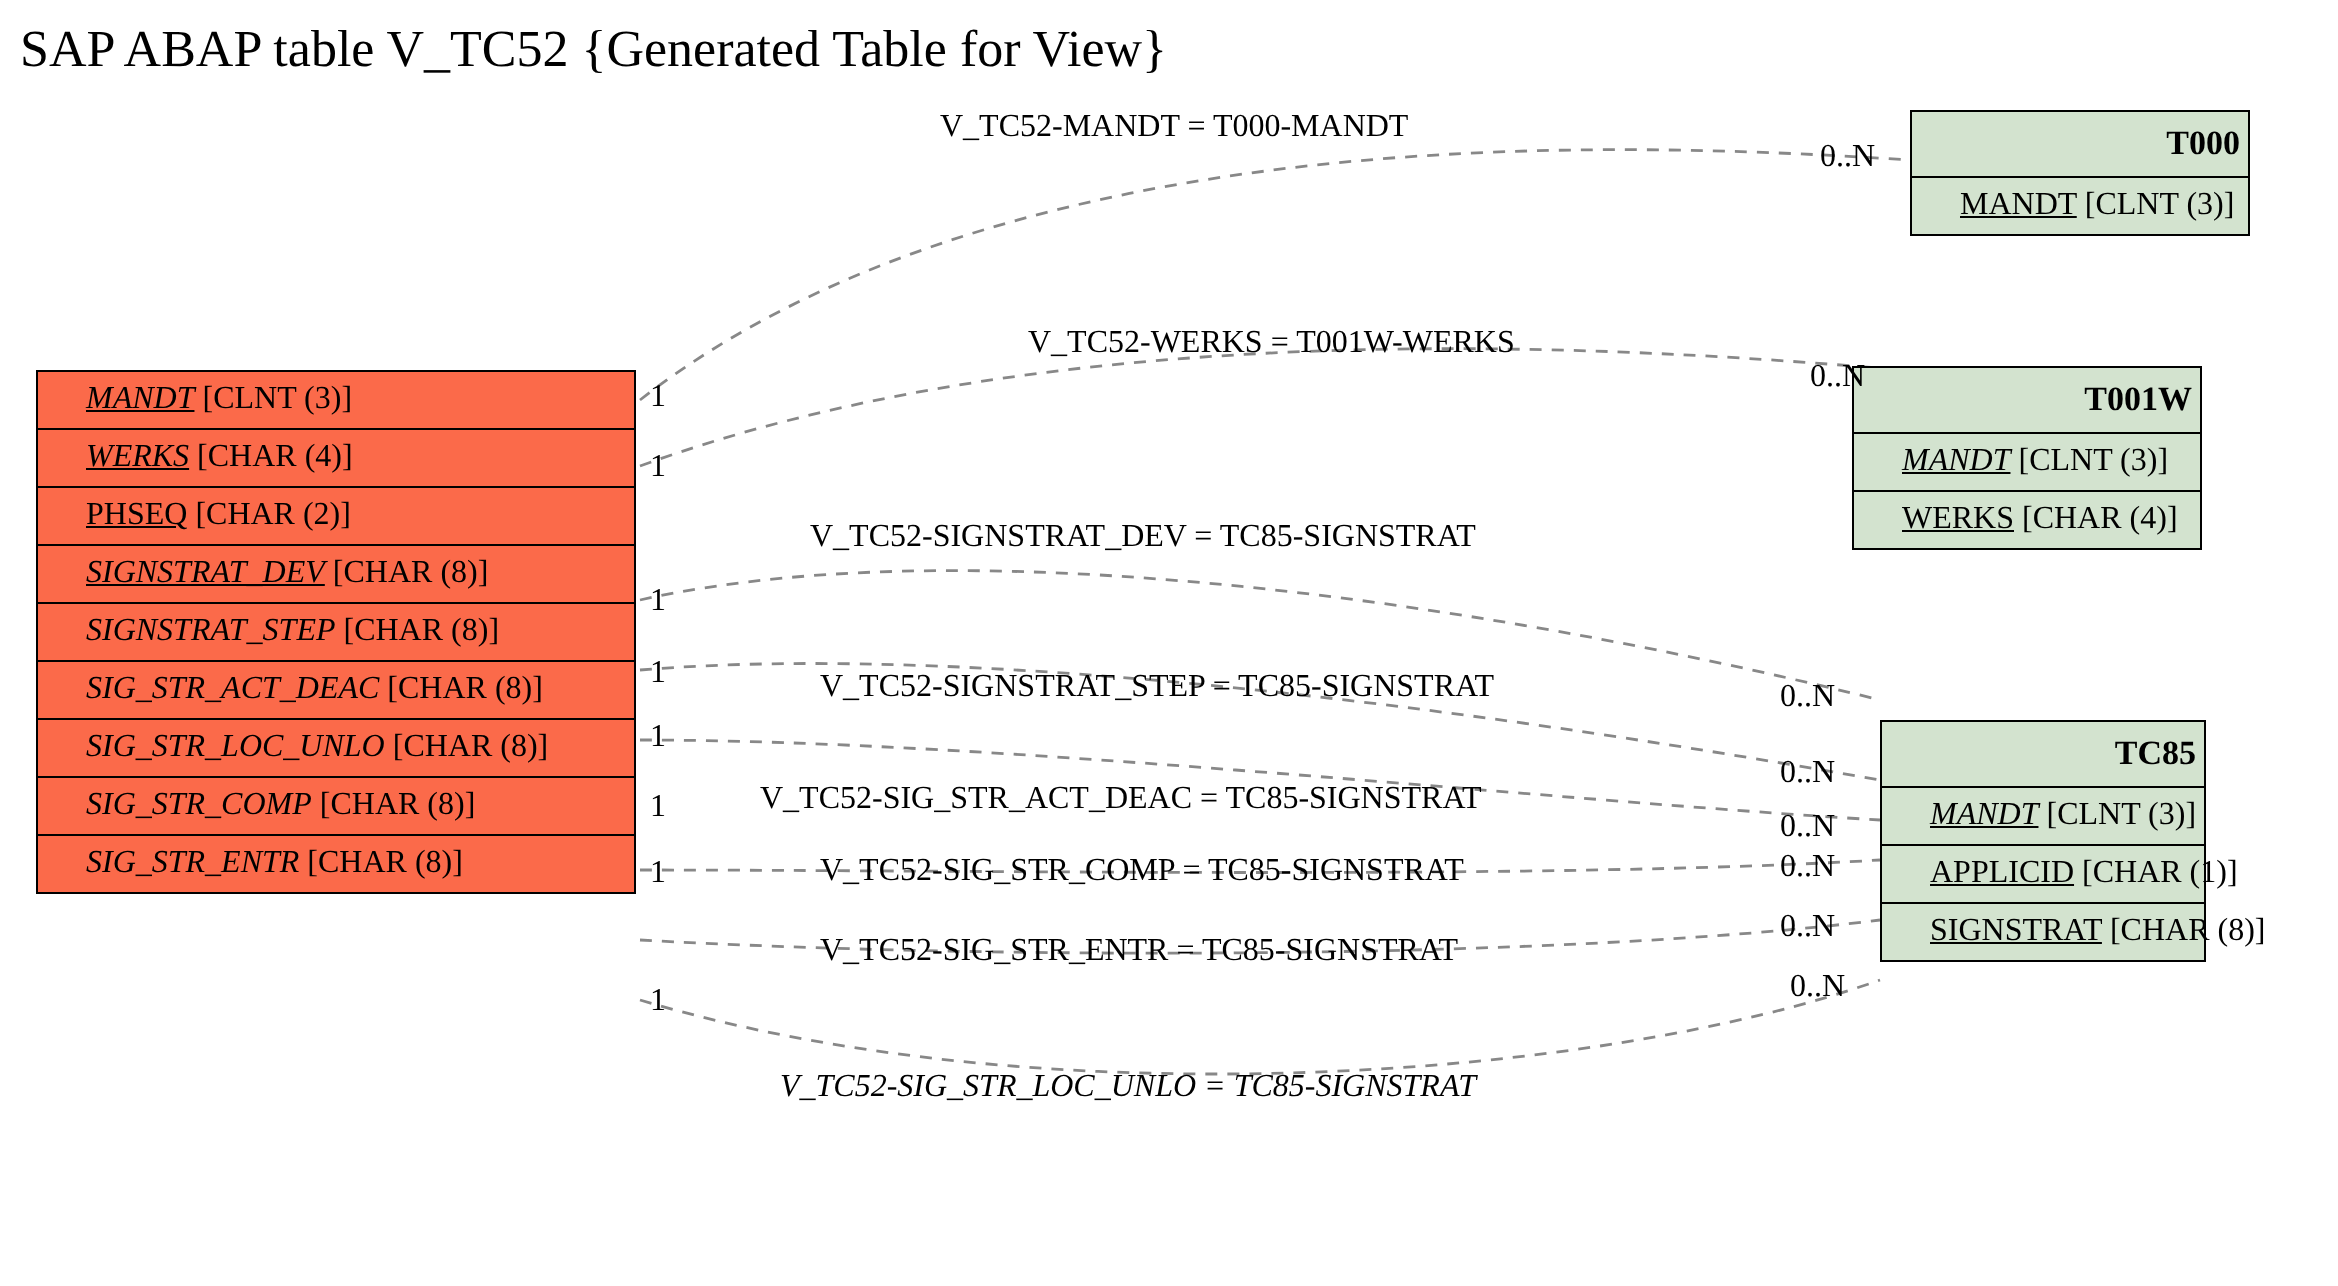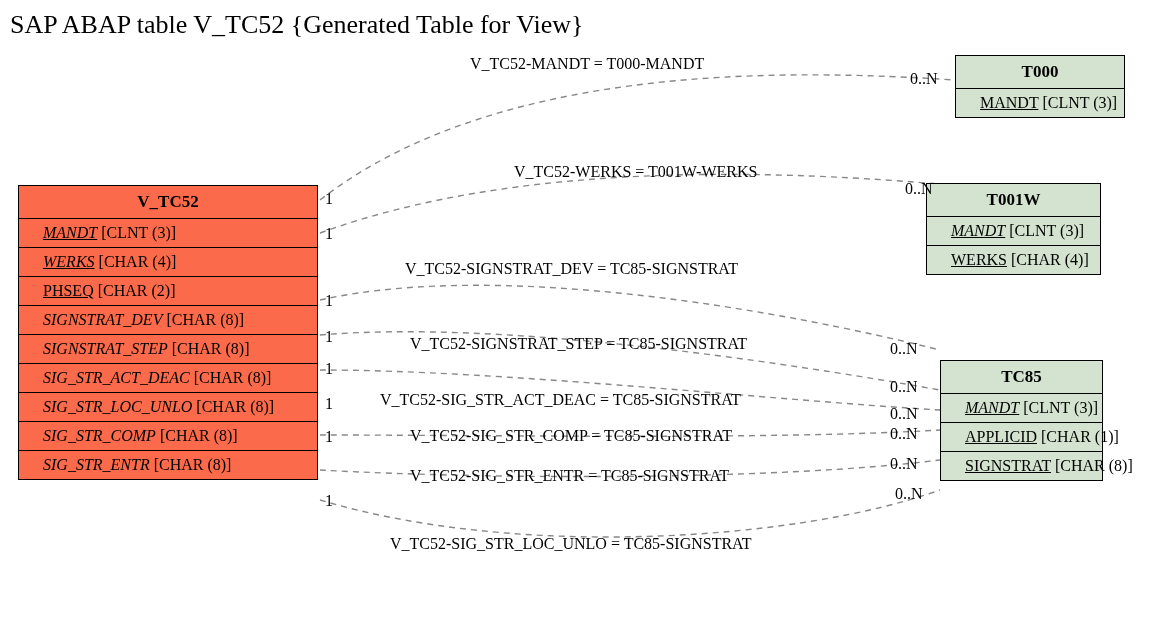--- a/index.html
+++ b/index.html
@@ -17,22 +17,22 @@
     top: 10px;
     font-size: 26px;
   }
   .table-box {
     position: absolute;
     border: 1px solid #000;
     box-sizing: border-box;
   }
   .table-header {
     font-weight: bold;
-    text-align: center;
-    padding: 6px 16px;
+    text-align: right;
+    padding: 6px 4px;
     border-bottom: 1px solid #000;
     font-size: 17px;
   }
   .table-row {
     padding: 5px 24px;
     border-bottom: 1px solid #000;
     font-size: 16px;
     white-space: nowrap;
   }
   .table-row:last-child { border-bottom: none; }
@@ -82,26 +82,25 @@
   <path class="rel" d="M 320 370 C 500 370, 770 400, 940 410"></path>
 
   <path class="rel" d="M 320 435 C 500 435, 770 440, 940 430"></path>
 
   <path class="rel" d="M 320 470 C 500 480, 780 480, 940 460"></path>
 
   <path class="rel" d="M 320 500 C 520 560, 800 540, 940 490"></path>
 </svg>
 
 <div class="table-box orange" style="left:18px; top:185px; width:300px;">
-  <div class="table-header">V_TC52</div>
   <div id="vtc52-rows">
       <div class="table-row"><span class="fk">MANDT</span><span> [CLNT (3)]</span></div>
       <div class="table-row"><span class="fk">WERKS</span><span> [CHAR (4)]</span></div>
       <div class="table-row"><span class="pk">PHSEQ</span><span> [CHAR (2)]</span></div>
-      <div class="table-row"><span style="font-style: italic;">SIGNSTRAT_DEV</span><span> [CHAR (8)]</span></div>
+      <div class="table-row"><span style="font-style: italic; text-decoration: underline;">SIGNSTRAT_DEV</span><span> [CHAR (8)]</span></div>
       <div class="table-row"><span style="font-style: italic; margin-top: 39px;">SIGNSTRAT_STEP</span><span> [CHAR (8)]</span></div>
       <div class="table-row"><span style="font-style: italic;">SIG_STR_ACT_DEAC</span><span> [CHAR (8)]</span></div>
       <div class="table-row"><span style="font-style: italic;">SIG_STR_LOC_UNLO</span><span> [CHAR (8)]</span></div>
       <div class="table-row"><span style="font-style: italic;">SIG_STR_COMP</span><span> [CHAR (8)]</span></div>
       <div class="table-row"><span style="font-style: italic; text-align: center;">SIG_STR_ENTR</span><span> [CHAR (8)]</span></div>
     </div>
 </div>
 
 <div class="table-box green" style="left:955px; top:55px; width:170px;">
   <div class="table-header">T000</div>
@@ -127,21 +126,21 @@
     </div>
 </div>
 
 <div class="rel-label" style="left:470px; top:55px;">V_TC52-MANDT = T000-MANDT</div>
 <div class="rel-label" style="left:470px; top:163px;margin-left:44px;">V_TC52-WERKS = T001W-WERKS</div>
 <div class="rel-label" style="left:405px; top:260px;">V_TC52-SIGNSTRAT_DEV = TC85-SIGNSTRAT</div>
 <div class="rel-label" style="left:410px; top:335px;">V_TC52-SIGNSTRAT_STEP = TC85-SIGNSTRAT</div>
 <div class="rel-label" style="left:380px; top:391px;">V_TC52-SIG_STR_ACT_DEAC = TC85-SIGNSTRAT</div>
 <div class="rel-label" style="left:410px; top:427px;">V_TC52-SIG_STR_COMP = TC85-SIGNSTRAT</div>
 <div class="rel-label" style="left:410px; top:467px;">V_TC52-SIG_STR_ENTR = TC85-SIGNSTRAT</div>
-<div class="rel-label" style="left:390px; top:535px;">V_TC52-SIG_STR_LOC_UNLO = TC85-SIGNSTRAT</div>
+<div class="rel-label" style="left:390px; top:535px;font-style:italic;">V_TC52-SIG_STR_LOC_UNLO = TC85-SIGNSTRAT</div>
 
 <div class="card" style="left:325px; top:190px;">1</div>
 <div class="card" style="left:325px; top:225px;">1</div>
 <div class="card" style="left:325px; top:292px;">1</div>
 <div class="card" style="left:325px; top:328px;">1</div>
 <div class="card" style="left:325px; top:360px;">1</div>
 <div class="card" style="left:325px; top:395px;">1</div>
 <div class="card" style="left:325px; top:428px;">1</div>
 <div class="card" style="left:325px; top:492px;">1</div>
 

